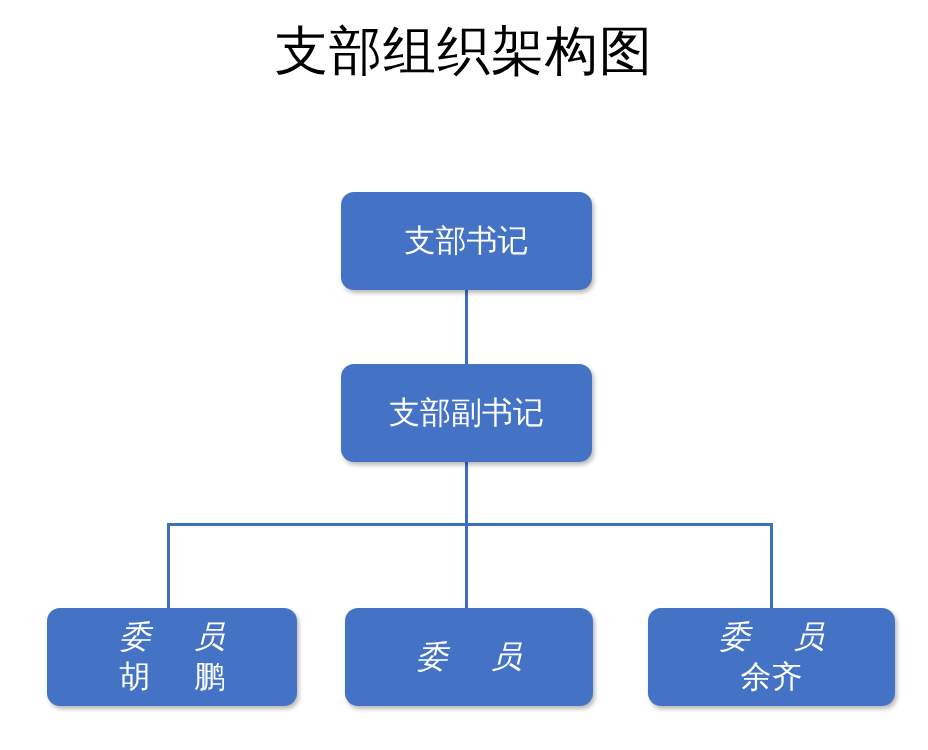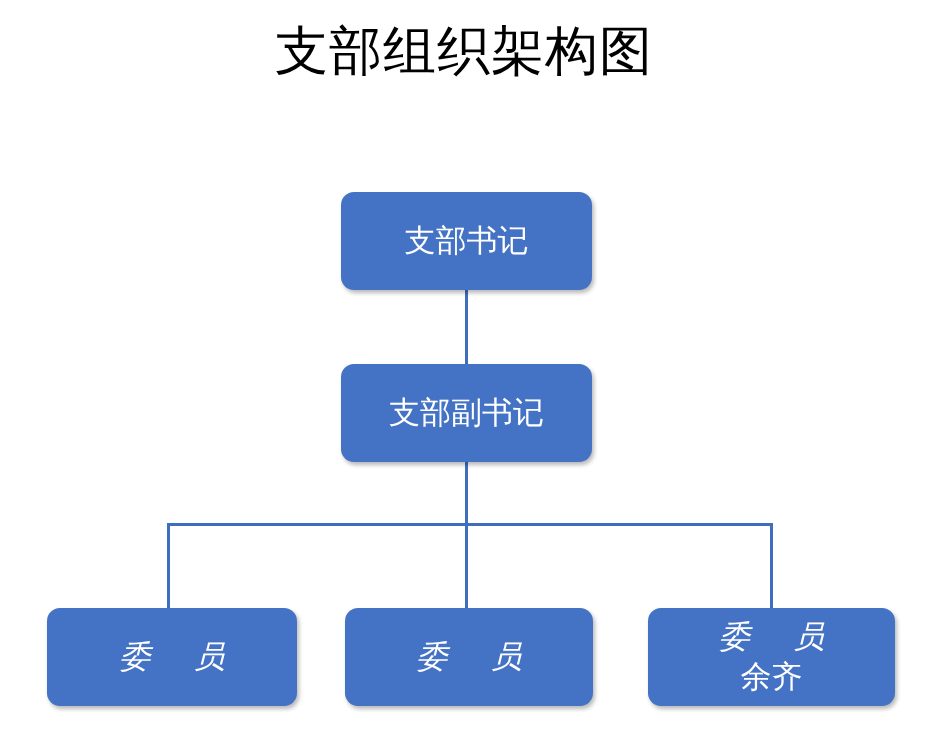--- a/index.html
+++ b/index.html
@@ -114,20 +114,21 @@
   <div class="node" id="node-secretary">
     <span class="node-line title-line">支部书记</span>
   </div>
 
   <div class="node" id="node-deputy">
     <span class="node-line title-line">支部副书记</span>
   </div>
 
   <div class="node member spaced-name" id="node-member-0">
     <span class="node-line title-line">委 员</span>
+    <span class="node-line name-line">胡 鹏</span>
   </div>
 
   <div class="node member" id="node-member-1">
     <span class="node-line title-line">委 员</span>
   </div>
 
   <div class="node member" id="node-member-2">
     <span class="node-line title-line">委 员</span>
     <span class="node-line name-line">余齐</span>
   </div>

